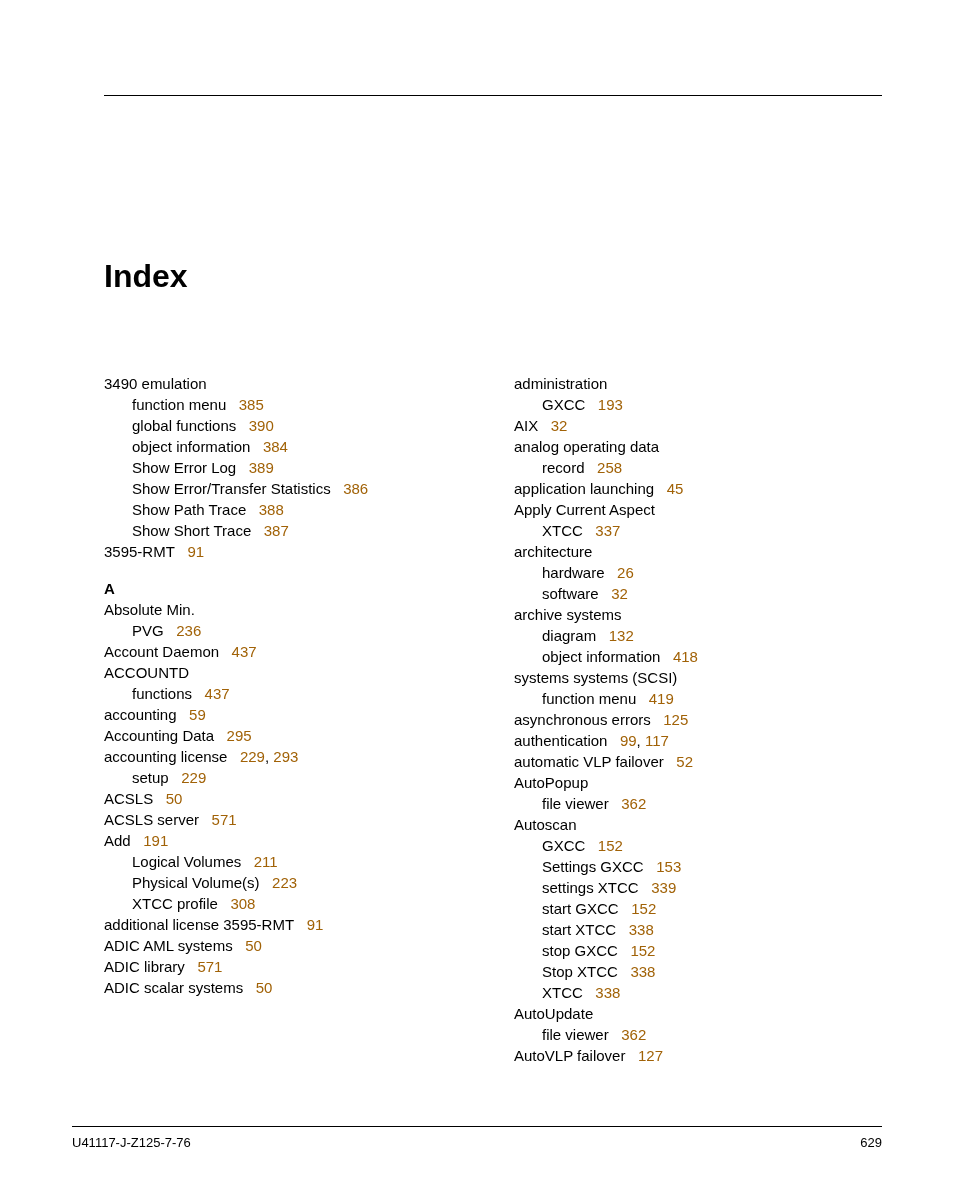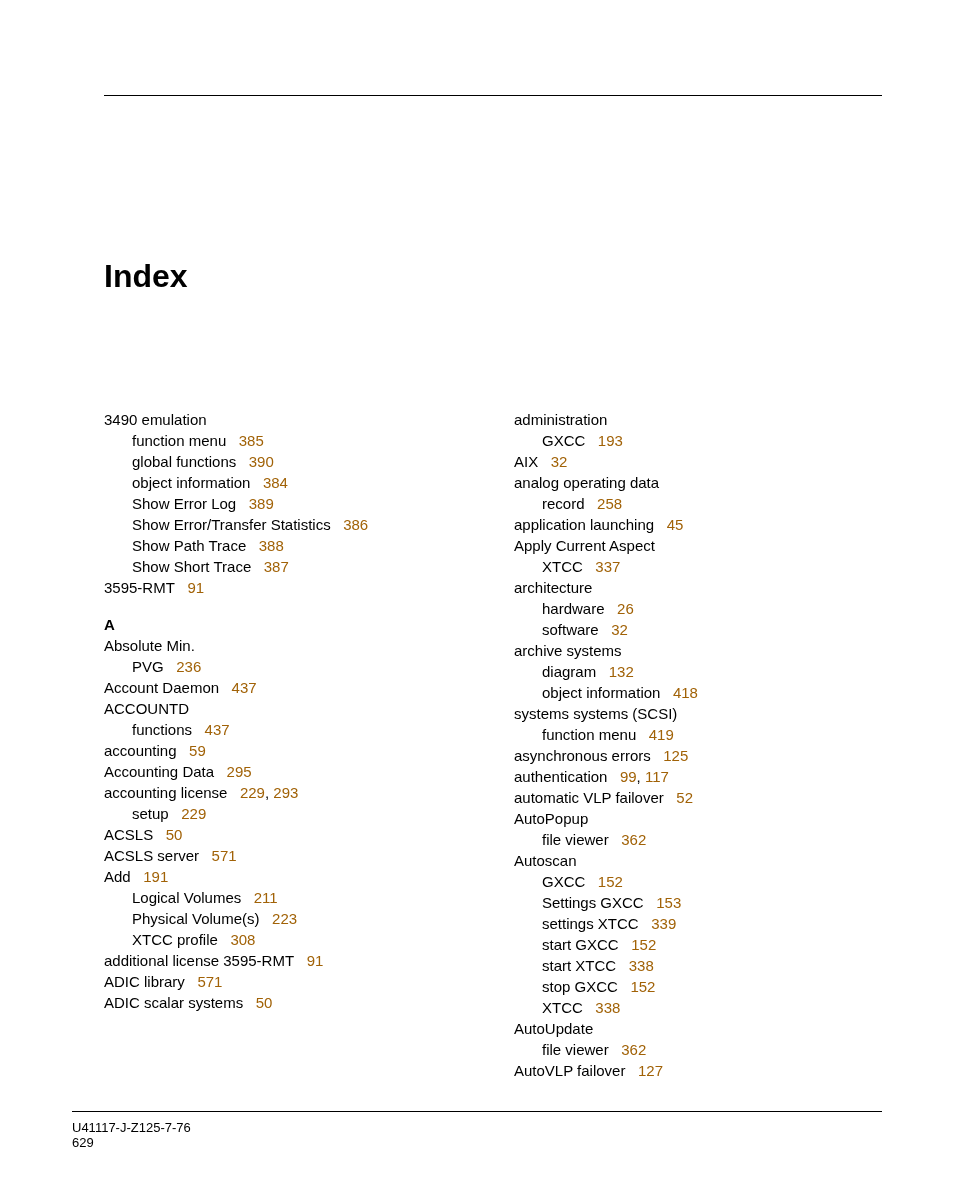--- a/index.html
+++ b/index.html
@@ -1,29 +1,29 @@
 <!DOCTYPE html>
 <html><head>
 <meta charset="utf-8">
 <style>
   * { margin: 0; padding: 0; box-sizing: border-box; }
   body { background: #fff; font-family: Arial, Helvetica, sans-serif; width: 954px; height: 1204px; position: relative; }
   .page { padding: 95px 72px 40px 104px; }
   .rule { height: 1px; background: #000; margin-bottom: 162px; }
   .title { font-size: 32px; font-weight: bold; margin-bottom: 78px; }
   .cols { display: flex; gap: 70px; }
-  .col { width: 340px; font-size: 15px; line-height: 21px; margin-top: 36px; }
+  .col { width: 340px; font-size: 15px; line-height: 21px; }
   .ent { white-space: nowrap; }
   .sub .ent { padding-left: 28px; }
   .letter { font-weight: bold; margin-top: 16px; }
   .pg { color: #a16207; }
   .sep { color: #000; }
   .footer { position: absolute; bottom: 54px; left: 72px; right: 72px; }
   .ftop { height: 1px; background: #000; margin-bottom: 8px; }
-  .frow { display: flex; justify-content: space-between; font-size: 13px; flex-direction: column; }
+  .frow { display: flex; justify-content: space-between; font-size: 13px; }
 </style>
 </head>
 <body>
 
 <div class="page">
   <div class="rule"></div>
   <h1 class="title">Index</h1>
   <div class="cols">
     <div class="col" id="col1">
         <div>
@@ -96,20 +96,23 @@
         <div class="sub">
           <div class="ent"><span>Physical Volume(s)</span>&nbsp;&nbsp;&nbsp;<span class="pg">223</span></div>
         </div>
         <div class="sub">
           <div class="ent"><span>XTCC profile</span>&nbsp;&nbsp;&nbsp;<span class="pg">308</span></div>
         </div>
         <div>
           <div class="ent"><span>additional license 3595-RMT</span>&nbsp;&nbsp;&nbsp;<span class="pg">91</span></div>
         </div>
         <div>
+          <div class="ent"><span>ADIC AML systems</span>&nbsp;&nbsp;&nbsp;<span class="pg">50</span></div>
+        </div>
+        <div>
           <div class="ent"><span>ADIC library</span>&nbsp;&nbsp;&nbsp;<span class="pg">571</span></div>
         </div>
         <div>
           <div class="ent"><span>ADIC scalar systems</span>&nbsp;&nbsp;&nbsp;<span class="pg">50</span></div>
         </div>
       </div>
     <div class="col" id="col2">
         <div>
           <div class="ent"><span>administration</span></div>
         </div>
@@ -186,20 +189,23 @@
           <div class="ent"><span>settings XTCC</span>&nbsp;&nbsp;&nbsp;<span class="pg">339</span></div>
         </div>
         <div class="sub">
           <div class="ent"><span>start GXCC</span>&nbsp;&nbsp;&nbsp;<span class="pg">152</span></div>
         </div>
         <div class="sub">
           <div class="ent"><span>start XTCC</span>&nbsp;&nbsp;&nbsp;<span class="pg">338</span></div>
         </div>
         <div class="sub">
           <div class="ent"><span>stop GXCC</span>&nbsp;&nbsp;&nbsp;<span class="pg">152</span></div>
+        </div>
+        <div class="sub">
+          <div class="ent"><span>Stop XTCC</span>&nbsp;&nbsp;&nbsp;<span class="pg">338</span></div>
         </div>
         <div class="sub">
           <div class="ent"><span>XTCC</span>&nbsp;&nbsp;&nbsp;<span class="pg">338</span></div>
         </div>
         <div>
           <div class="ent"><span>AutoUpdate</span></div>
         </div>
         <div class="sub">
           <div class="ent"><span>file viewer</span>&nbsp;&nbsp;&nbsp;<span class="pg">362</span></div>
         </div>

